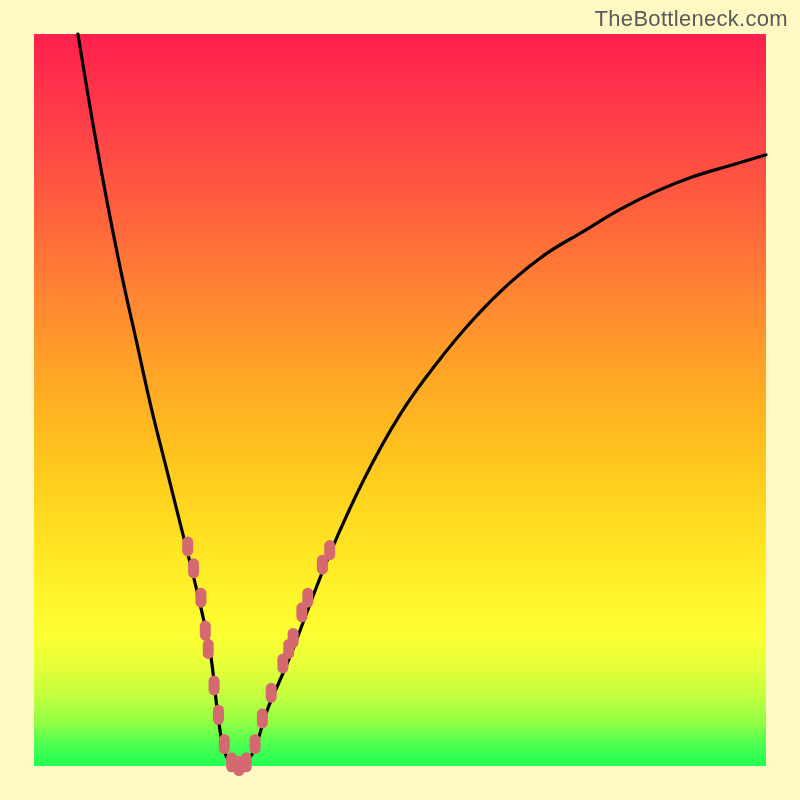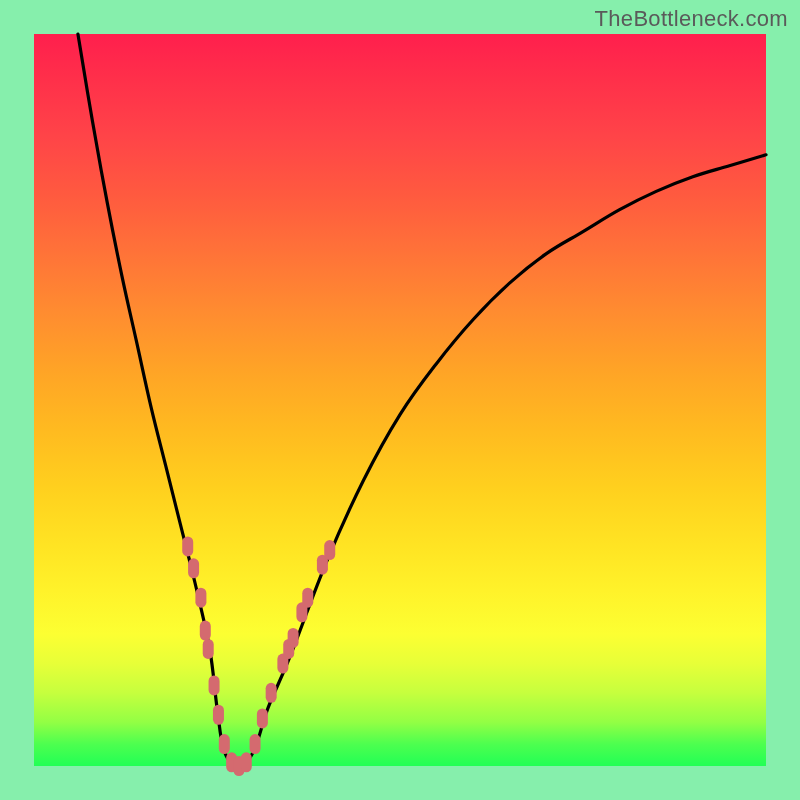--- a/index.html
+++ b/index.html
@@ -8,21 +8,21 @@
     width: 800px;
     height: 800px;
     background: #000;
     overflow: hidden;
     font-family: Arial, Helvetica, sans-serif;
   }
   .frame {
     position: absolute;
     left: 0; top: 0;
     width: 800px; height: 800px;
-    background: #86efac;
+    background: #fef9c3;
   }
   .plot-area {
     position: absolute;
     left: 34px;
     top: 34px;
     width: 732px;
     height: 732px;
     
     background: linear-gradient(to bottom,
       #ff1f4d 0%,

